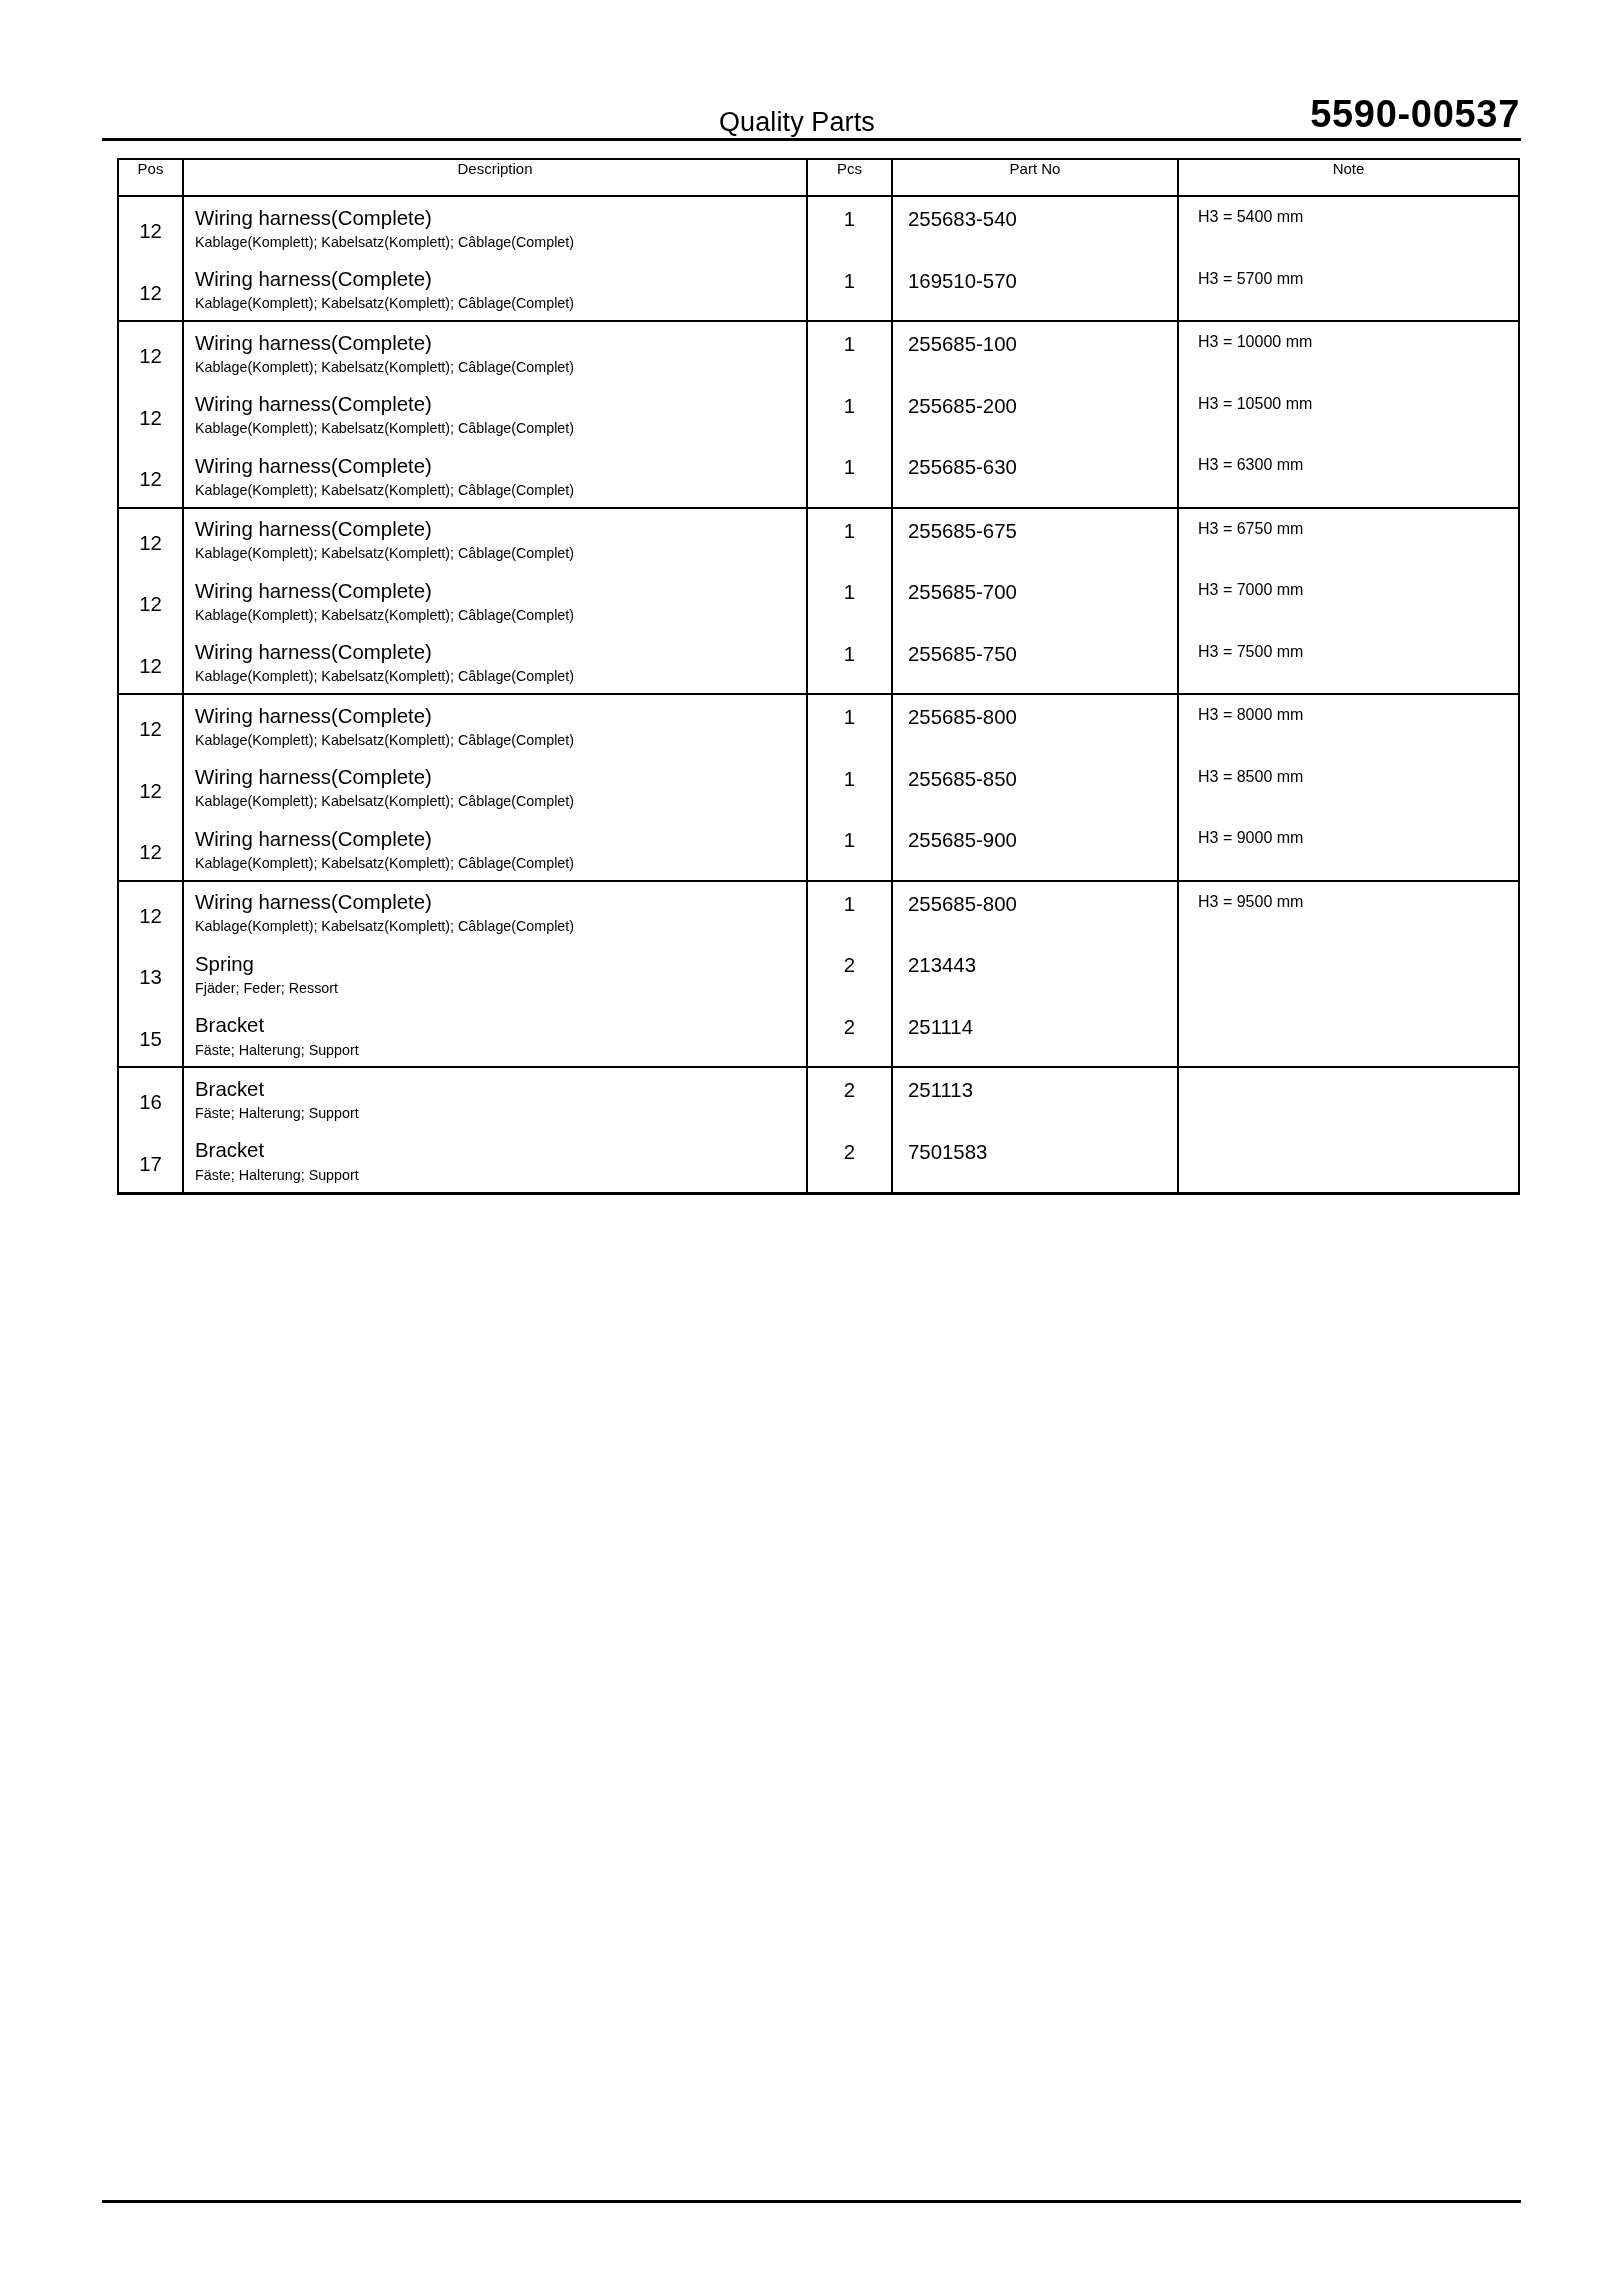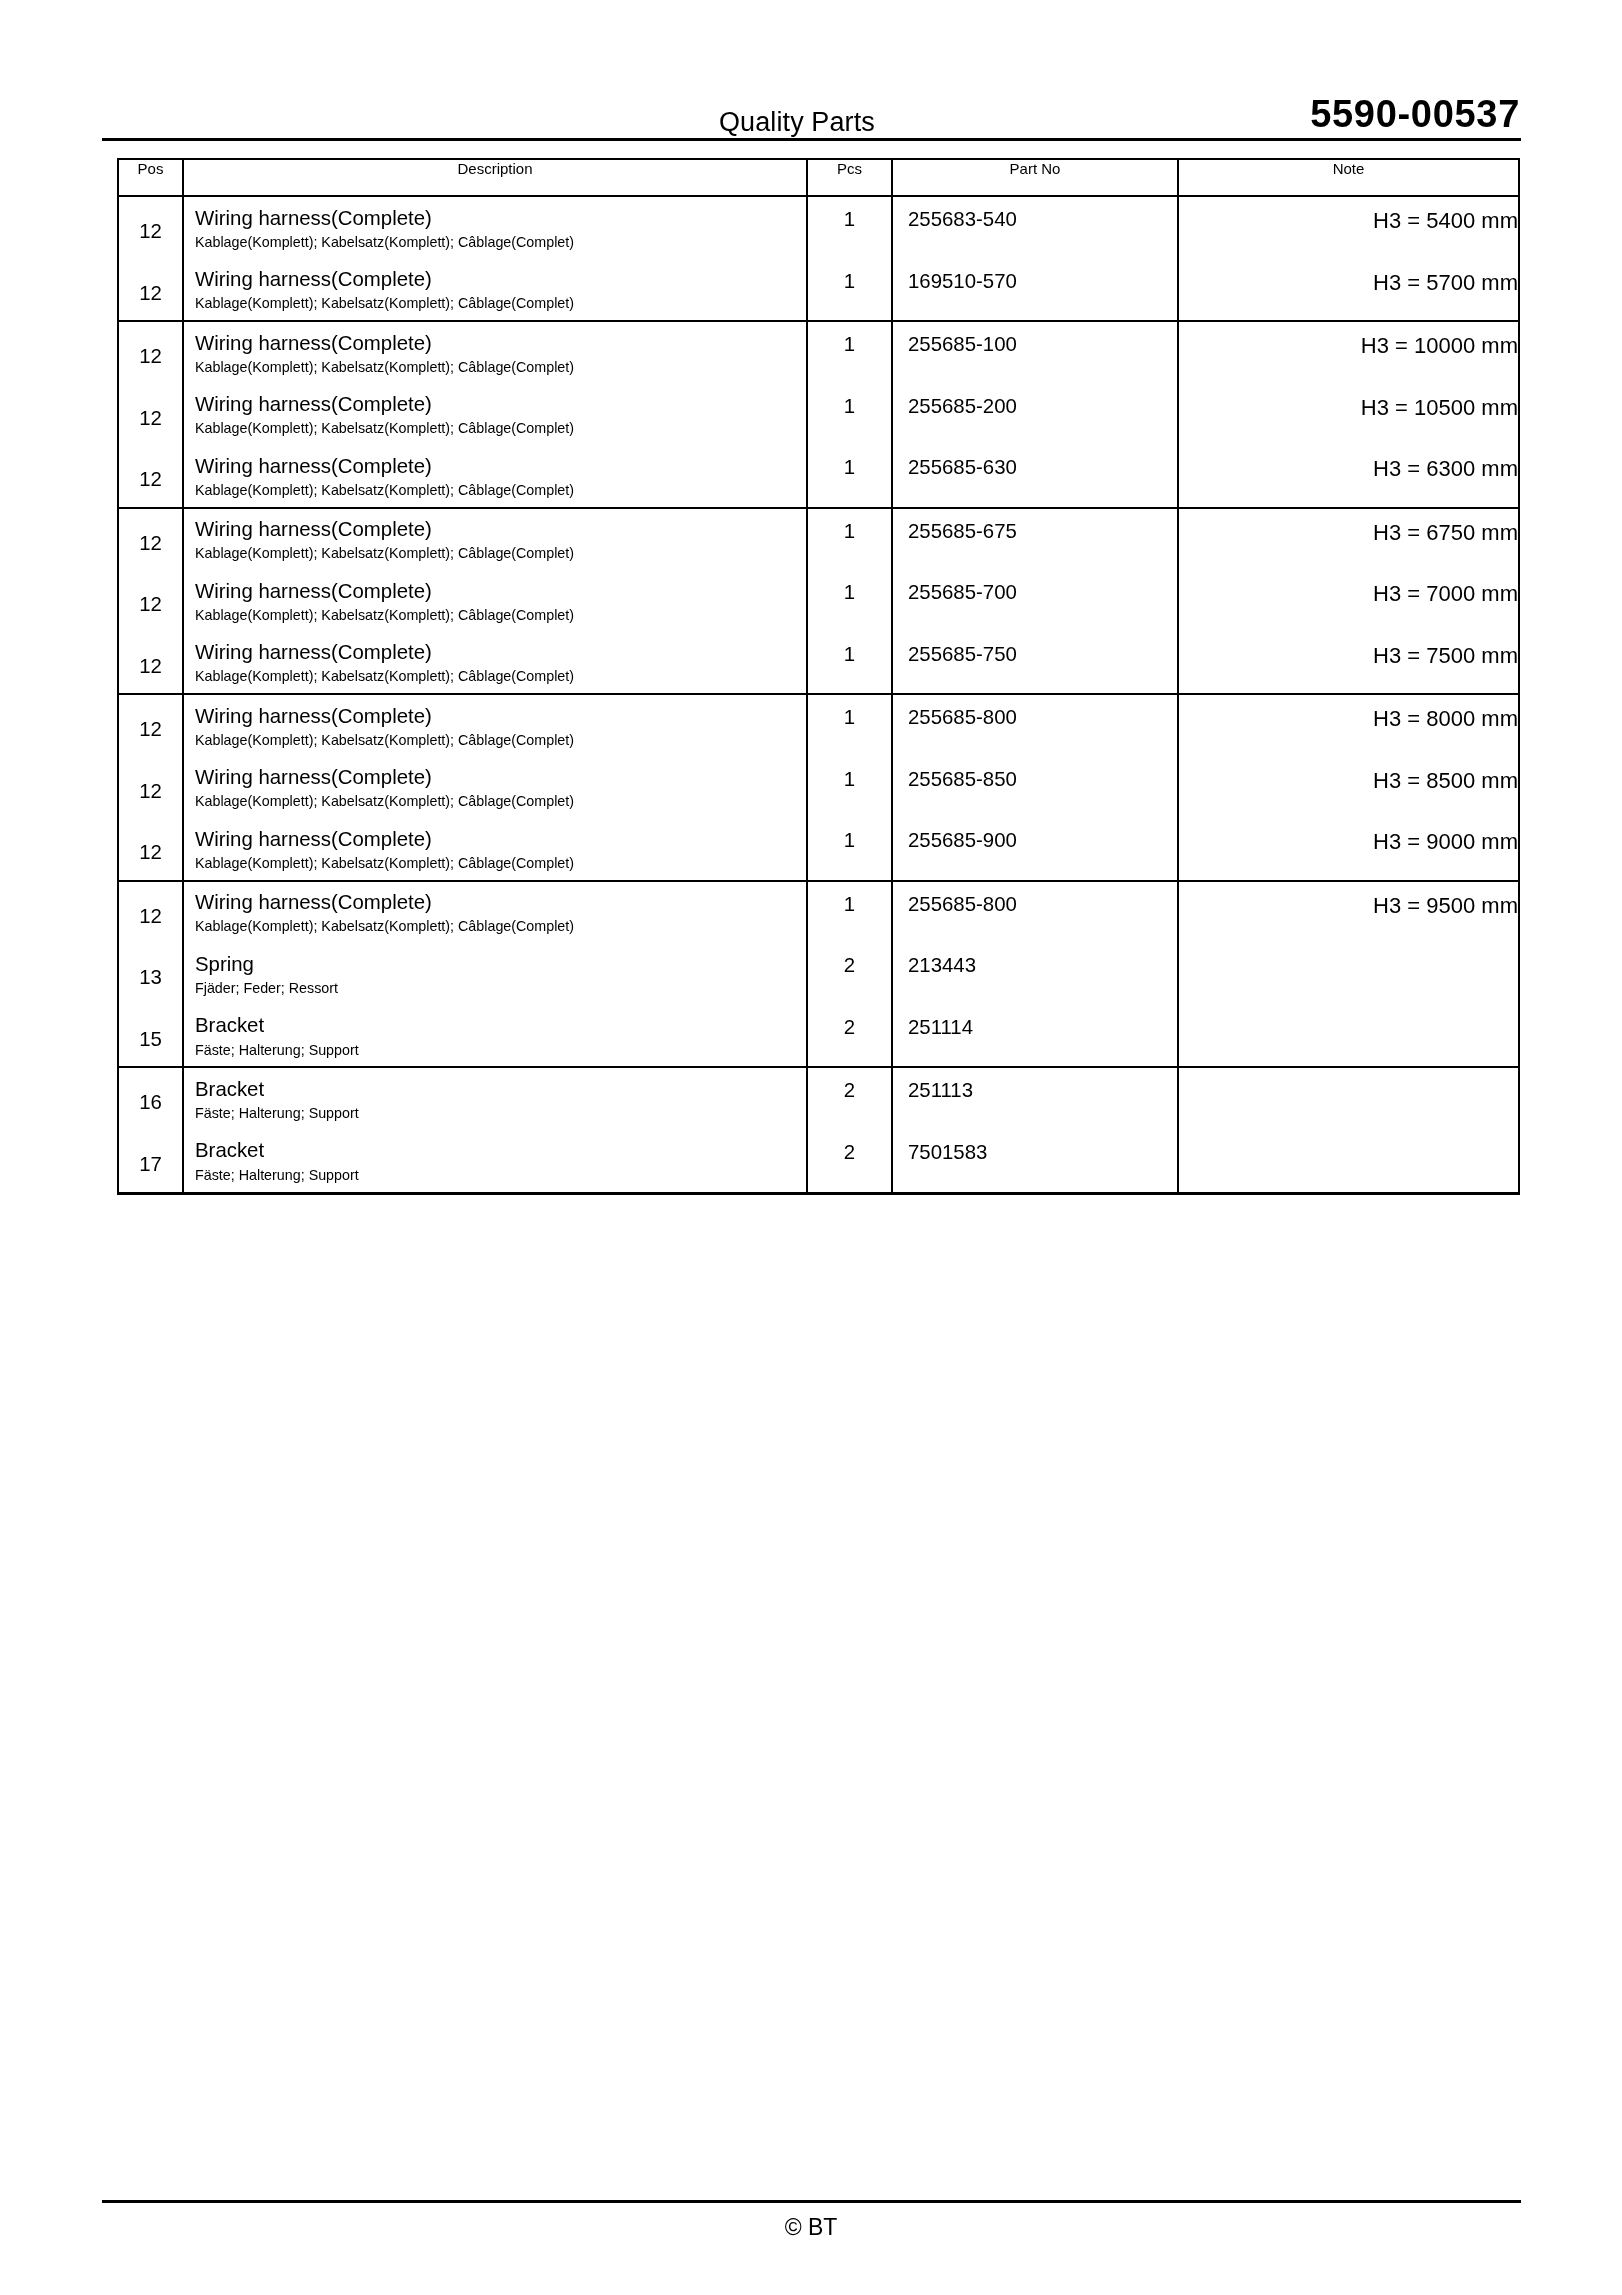--- a/index.html
+++ b/index.html
@@ -122,23 +122,23 @@
     font-size: 20.4px;
     padding-top: 11px;
     padding-bottom: 6.8px;
   }
   td.part {
     font-size: 20.4px;
     padding: 11px 0 6.8px 15px;
     text-align: left;
   }
   td.note {
-    font-size: 22px;
+    font-size: 16px;
     padding: 11px 0 6.8px 19px;
-    text-align: right;
+    text-align: left;
   }
 
   .desc-main {
     font-size: 20.4px;
     line-height: 1.08;
     display: block;
   }
   .desc-sub {
     font-size: 14.3px;
     line-height: 1.1;
@@ -351,16 +351,15 @@
             <span class="desc-sub">Fäste; Halterung; Support</span>
           </td>
           <td class="pcs">2</td>
           <td class="part">7501583</td>
           <td class="note"></td>
         </tr>
       </tbody>
   </table>
 
   <div class="footer-rule"></div>
-  <div class="footer-text">© BT</div>
 
 </div>
 
 
 </body></html>

